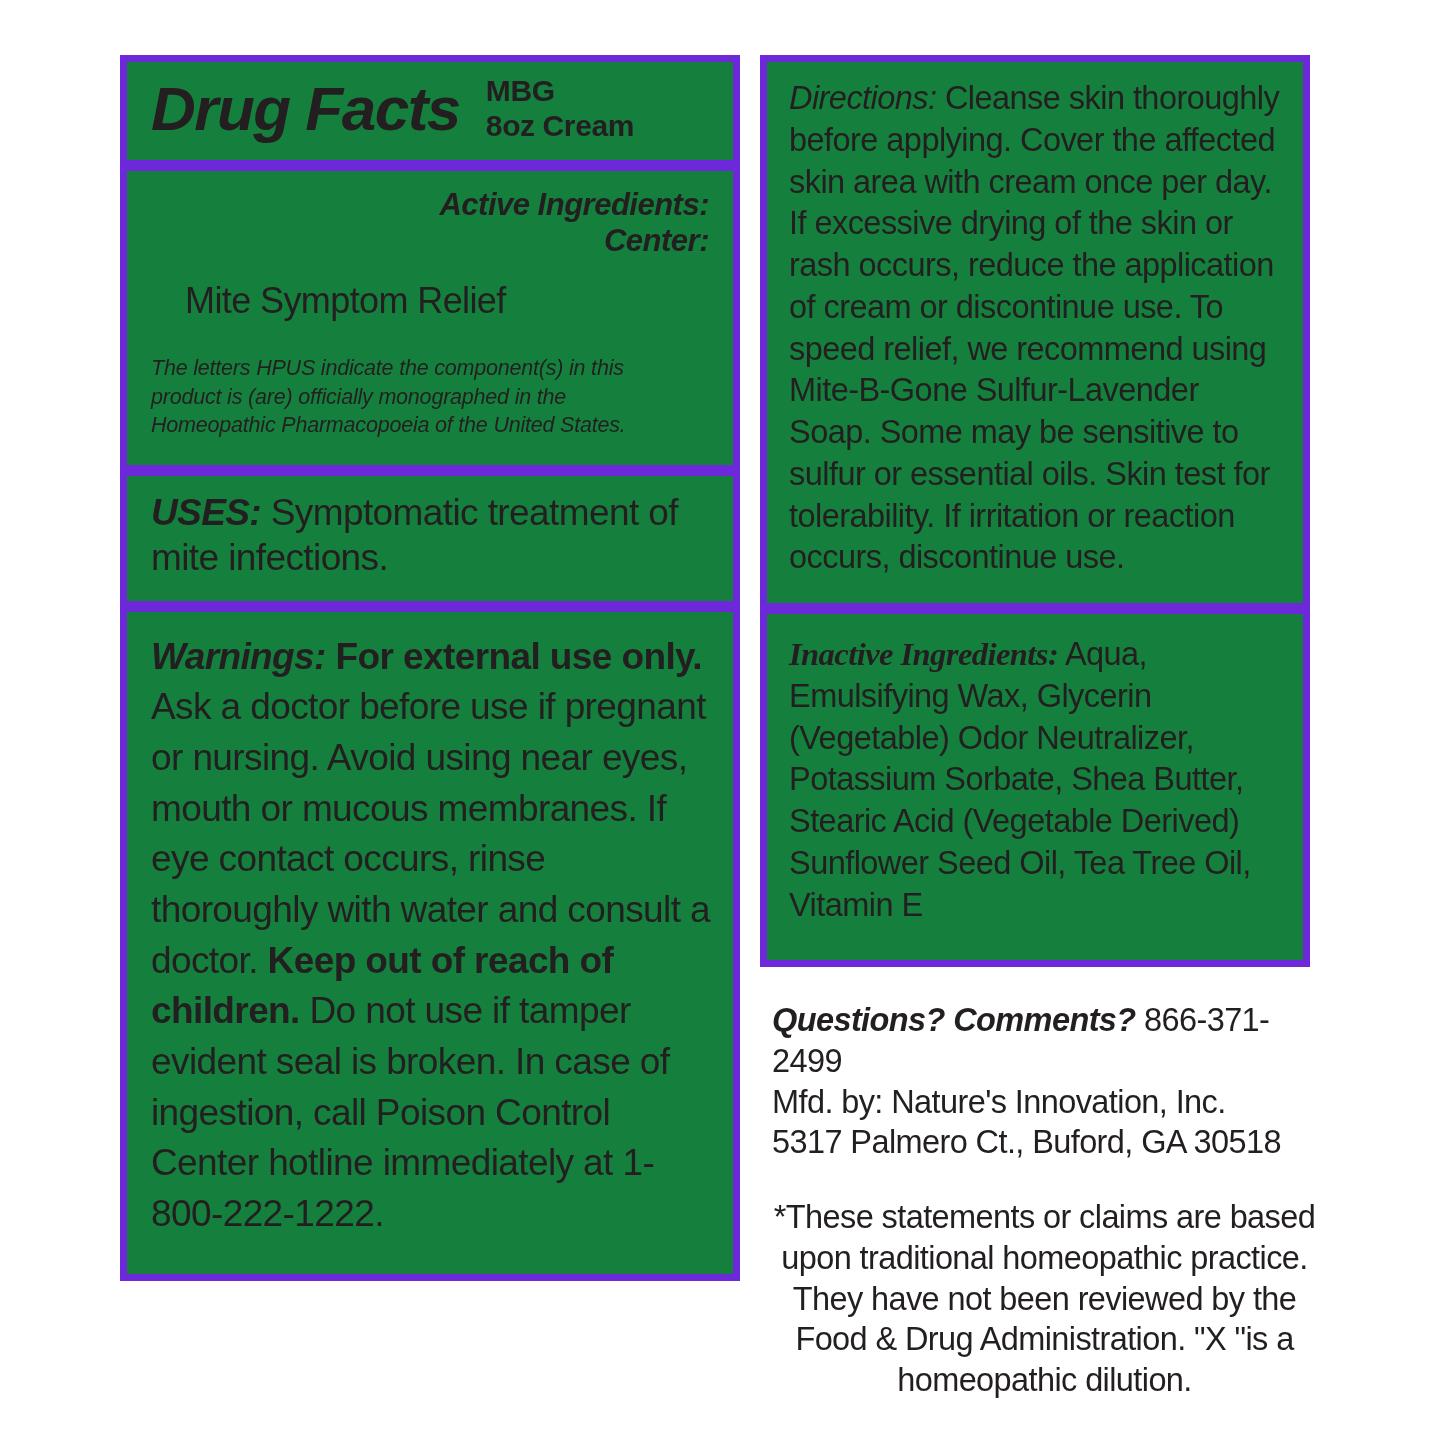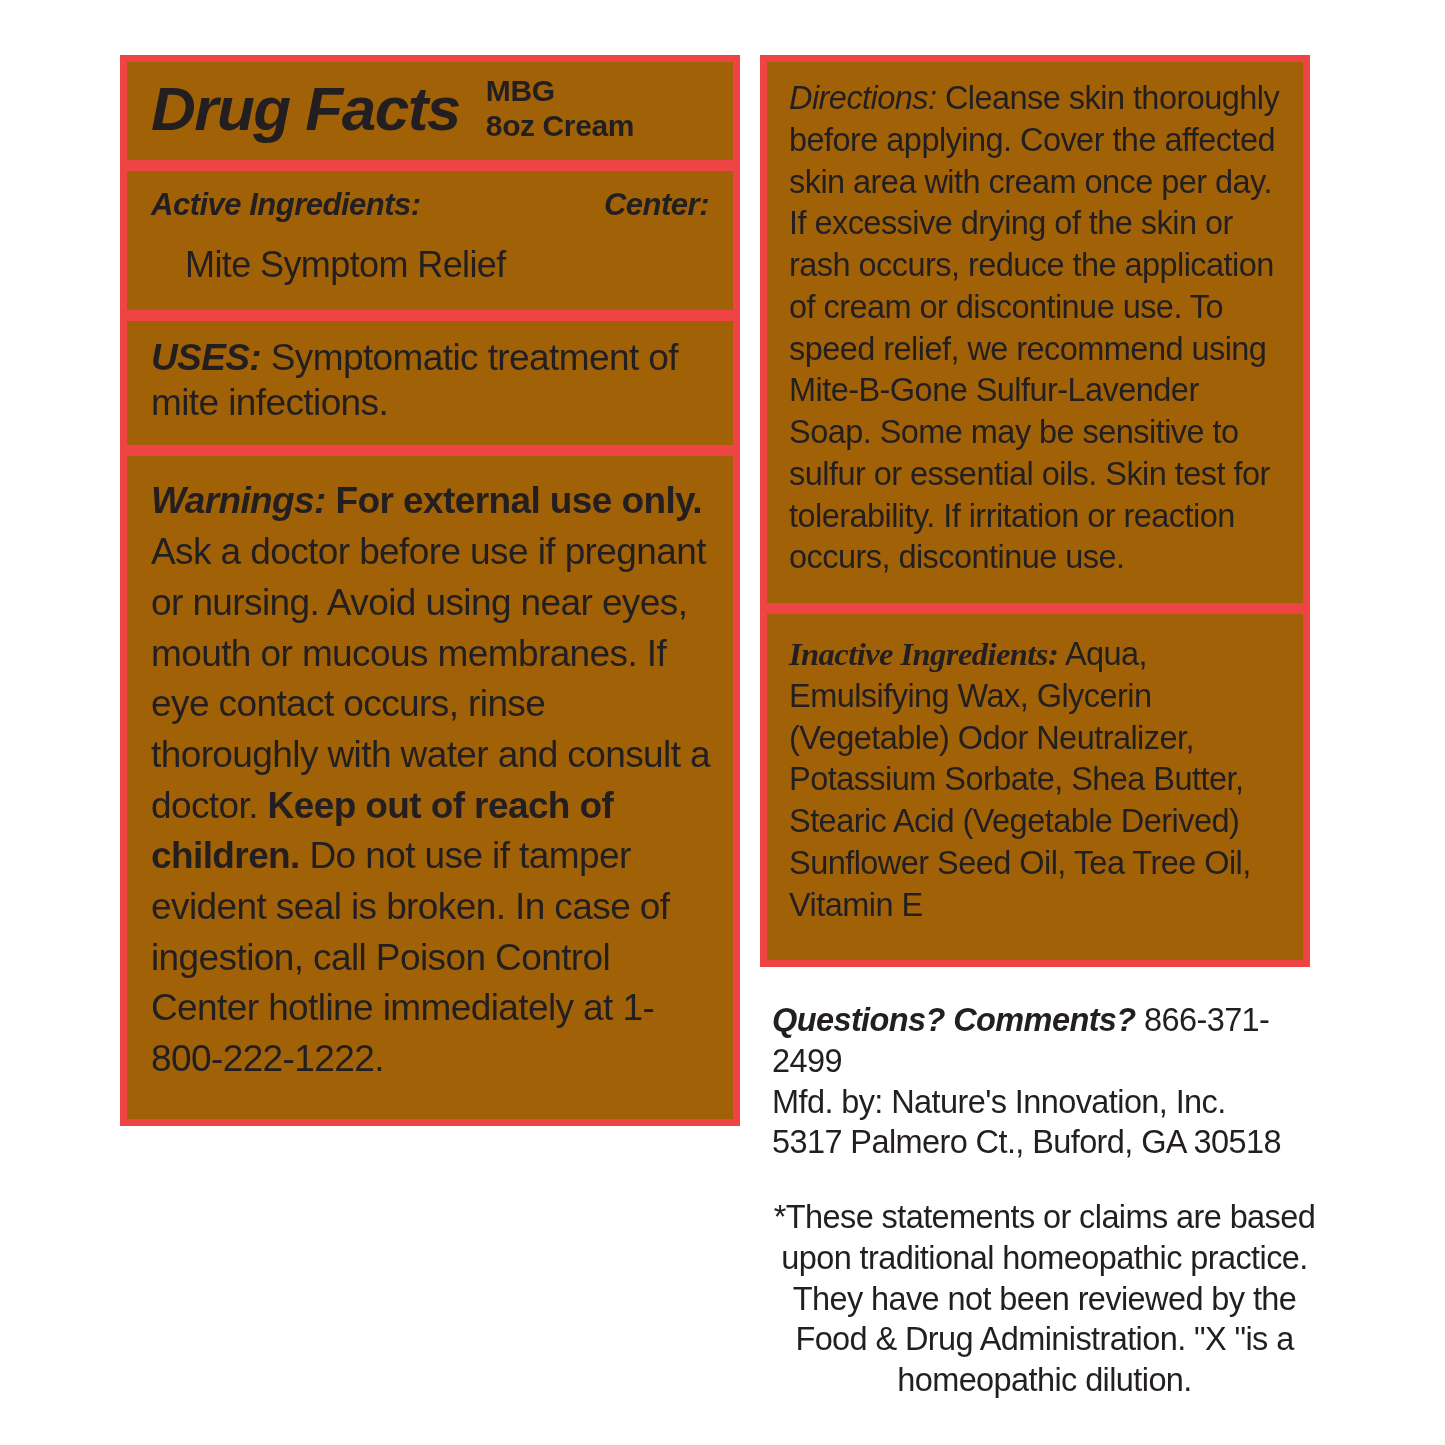--- a/index.html
+++ b/index.html
@@ -33,22 +33,22 @@
   }
   .col-right {
     position: absolute;
     left: 760px;
     top: 55px;
     width: 550px;
   }
 
   
   .fbox {
-    border: 7px solid #ef4444;
-    background: #a16207;
+    border: 7px solid #6d28d9;
+    background: #15803d;
     box-sizing: border-box;
   }
   .fbox + .fbox {
     border-top-width: 7px;
     margin-top: -3px;
   }
 
   
   .hdr {
     display: flex;
@@ -79,20 +79,21 @@
   .ai-box { padding: 16px 20px 26px 24px; }
   .ai-row {
     display: flex;
     justify-content: space-between;
     align-items: flex-end;
     font-size: 31px;
     font-weight: bold;
     font-style: italic;
     letter-spacing: -0.5px;
     padding-right: 4px;
+    flex-direction: column;
   }
   .ai-values {
     display: flex;
     margin-top: 22px;
     font-size: 36px;
     letter-spacing: -0.6px;
     line-height: 1.1;
   }
   .ai-values .ai-name { flex: 0 0 auto; }
   .ai-values .ai-purpose { margin-left: 34px; flex: 1 1 auto; }
@@ -193,20 +194,21 @@
     </div>
 
     <div class="fbox ai-box">
       <div class="ai-row">
         <span>Active Ingredients:</span>
         <span>Center:</span>
       </div>
       <div class="ai-values">
         <span class="ai-purpose">Mite Symptom Relief</span>
       </div>
+      <div class="hpus-note">The letters HPUS indicate the component(s) in this product is (are) officially monographed in the Homeopathic Pharmacopoeia of the United States.</div>
     </div>
 
     <div class="fbox uses-box">
       <span class="lead">USES:</span><span> Symptomatic treatment of mite infections.</span>
     </div>
 
     <div class="fbox warn-box">
       <span class="lead">Warnings:</span><span class="strong"> For external use only.</span><span> Ask a doctor before use if pregnant or nursing. Avoid using near eyes, mouth or mucous membranes. If eye contact occurs, rinse thoroughly with water and consult a doctor. </span><span class="strong">Keep out of reach of children.</span><span> Do not use if tamper evident seal is broken. In case of ingestion, call Poison Control Center hotline immediately at 1-800-222-1222.</span>
     </div>
 

